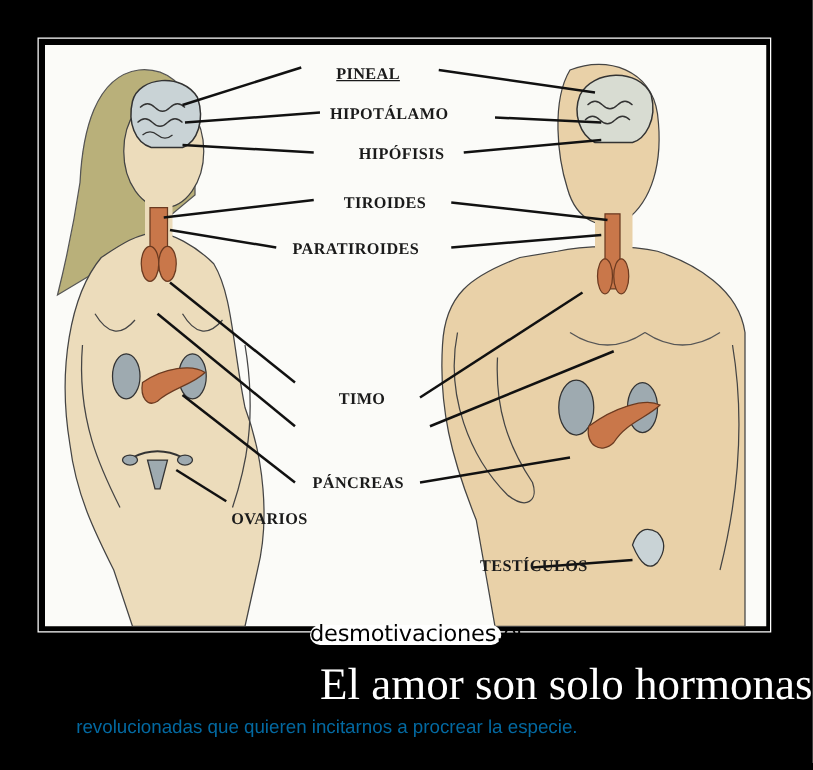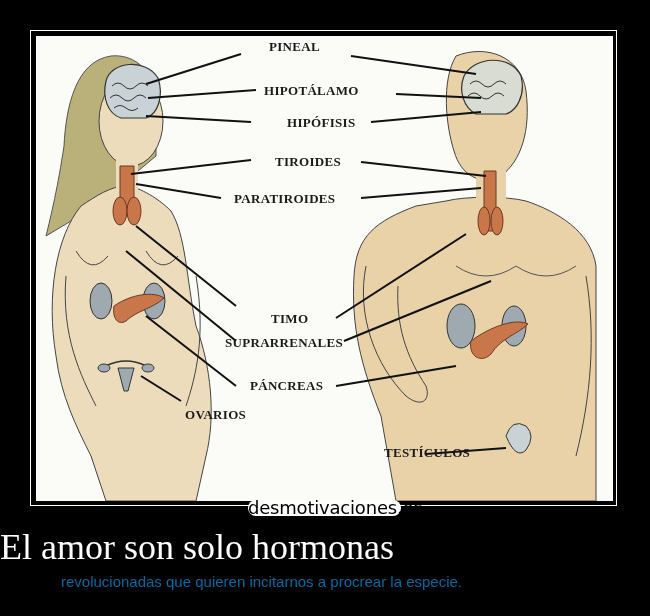--- a/index.html
+++ b/index.html
@@ -19,21 +19,21 @@
     white-space: nowrap;
   }
   .label.center { text-align: center; }
   .watermark {
     position: absolute; left: 248px; top: 500px; width: 153px; height: 16px;
     background: #fff; border-radius: 9px;
     font-family: "DejaVu Sans", sans-serif; font-size: 18px; line-height: 16px;
     color: #000; text-align: center; letter-spacing: -0.2px;
   }
   .title {
-    position: absolute; left: 0; top: 527px; width: 650px; text-align: left;
+    position: absolute; left: 0; top: 527px; width: 650px; text-align: right;
     font-family: "Liberation Serif", serif; font-size: 36px; color: #fff; line-height: 40px;
   }
   .subtitle {
     position: absolute; left: 0; top: 573px; width: 523px; text-align: center;
     font-family: "Liberation Sans", sans-serif; font-size: 15px; color: #0369a1; line-height: 18px;
   }
 </style>
 </head>
 <body>
 
@@ -120,28 +120,27 @@
       <line x1="300" y1="282" x2="430" y2="198"></line>
       <line x1="200" y1="305" x2="90" y2="215"></line>
       <line x1="308" y1="305" x2="455" y2="245"></line>
       <line x1="200" y1="350" x2="110" y2="280"></line>
       <line x1="300" y1="350" x2="420" y2="330"></line>
       <line x1="145" y1="365" x2="105" y2="340"></line>
       <line x1="390" y1="418" x2="470" y2="412"></line>
     </g>
   </svg>
 
-  <div class="label" style="left:233px; top:4px;">PINEAL</div>
+  <div class="label" style="left:233px; top:16px;text-decoration:underline;">PINEAL</div>
   <div class="label" style="left:228px; top:48px;">HIPOTÁLAMO</div>
   <div class="label" style="left:219px; top:80px;margin-left:32px;">HIPÓFISIS</div>
   <div class="label" style="left:239px; top:119px;">TIROIDES</div>
   <div class="label" style="left:198px; top:156px;">PARATIROIDES</div>
   <div class="label" style="left:235px; top:276px;">TIMO</div>
   <div class="label center" style="left:186px; top:300px; width:124px;">
-    <div>SUPRARRENALES</div>
   </div>
   <div class="label" style="left:214px; top:343px;">PÁNCREAS</div>
   <div class="label" style="left:149px; top:372px;">OVARIOS</div>
   <div class="label" style="left:300px; top:410px;margin-left:48px;">TESTÍCULOS</div>
 </div>
 
 <div class="watermark">desmotivaciones.es</div>
 
 <div class="title">El amor son solo hormonas</div>
 <div class="subtitle">revolucionadas que quieren incitarnos a procrear la especie.</div>

